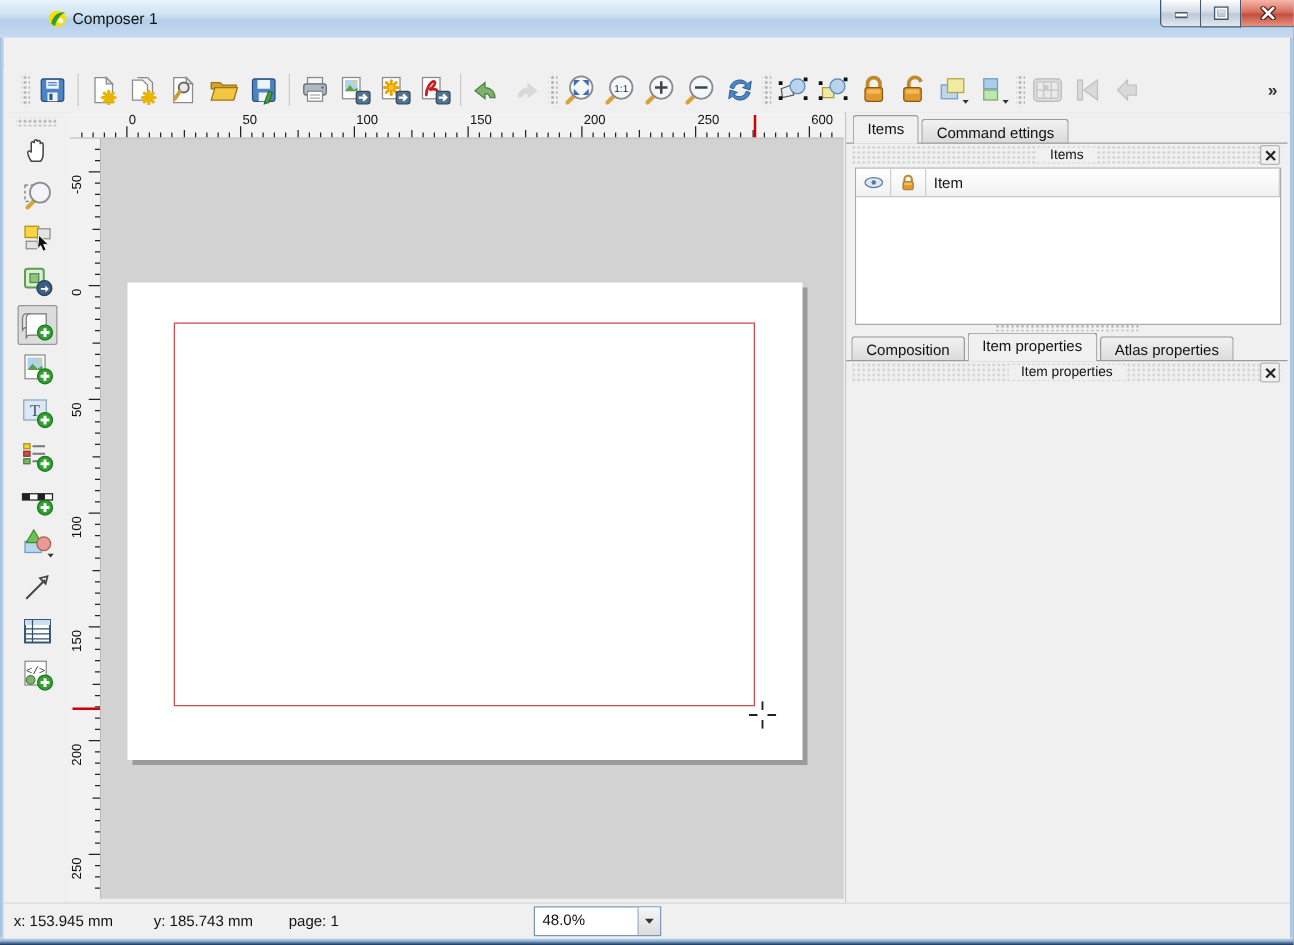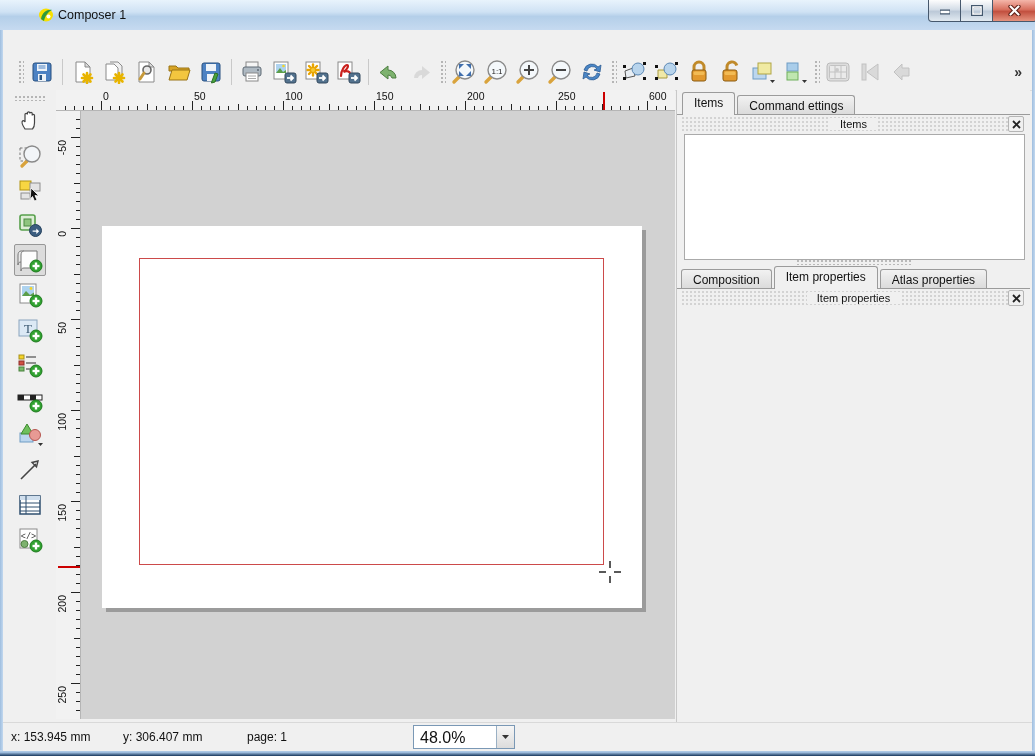--- a/index.html
+++ b/index.html
@@ -71,23 +71,23 @@
   #itemstable{position:absolute;left:7px;top:44px;width:339px;height:124px;background:#fff;border:1px solid #aaa;}
   .thead{display:flex;height:22px;border-bottom:1px solid #b5b5b5;background:linear-gradient(180deg,#ffffff,#f1f1f1);}
   .th{border-right:1px solid #d0d0d0;display:flex;align-items:center;justify-content:center;}
   .th.c1,.th.c2{width:27px;} .th.c3{flex:1;justify-content:flex-start;padding-left:6px;font-size:12px;color:#111;}
   #splitter{position:absolute;left:119px;top:169px;width:115px;height:6px;
      background-image:radial-gradient(circle,#b9b9b9 1px,transparent 1.2px);background-size:4px 4px;}
   
   #statusbar{left:3px;top:722px;width:1029px;height:28px;background:#f0f0f0;border-top:1px solid #d9d9d9;
      display:flex;align-items:center;font-size:12px;color:#111;}
   .sb{margin-left:8px;}
-  #sbx{width:104px;} #sby{width:94px;} #sbpage{width:100px;margin-left:0;text-align:center;}
+  #sbx{width:104px;} #sby{width:94px;} #sbpage{width:100px;margin-left:14px;}
   #zoomcombo{margin-left:96px;display:flex;width:100px;height:22px;border:1px solid #7a98b5;background:#fff;}
-  #zoomval{flex:1;font-size:16px;padding:3px 0 0 6px;}
+  #zoomval{flex:1;font-size:12px;padding:3px 0 0 6px;}
   #zoombtn{width:17px;border-left:1px solid #9ab0c4;background:linear-gradient(180deg,#f6f6f6,#dcdcdc);
      display:flex;align-items:center;justify-content:center;}
   svg{display:block;}
 </style>
 </head>
 <body>
 
 <div id="win">
 
   <div id="titlebar" class="abs">
@@ -684,20 +684,36 @@
       <div class="dockx">
         <svg width="9" height="9">
             <g stroke="#222" stroke-width="1.8">
               <line x1="1" y1="1" x2="8" y2="8"></line>
               <line x1="8" y1="1" x2="1" y2="8"></line>
             </g>
           </svg>
       </div>
     </div>
     <div id="itemstable">
+      <div class="thead">
+        <div class="th c1">
+          <svg width="16" height="10" viewBox="0 0 16 10">
+            <ellipse cx="8" cy="5" rx="7" ry="4" fill="#dfe9f3" stroke="#55789c"></ellipse>
+              <circle cx="8" cy="5" r="1.8" fill="#55789c"></circle>
+          </svg>
+        </div>
+        <div class="th c2">
+          <svg width="13" height="15" viewBox="0 0 22 24">
+            <path d="M6,10 v-3 a5,5 0 0 1 10,0 v3" fill="none" stroke="#c08a2a" stroke-width="3"></path>
+            <rect x="4" y="10" width="14" height="11" rx="2" fill="#e2992f" stroke="#8a5a10"></rect>
+            <rect x="5.5" y="11.5" width="11" height="3.5" rx="1.5" fill="#f2bb55"></rect>
+          </svg>
+        </div>
+        <div class="th c3">Item</div>
+      </div>
       <div style="height:100px;background:#fff;"></div>
     </div>
     <div id="splitter"></div>
     <div class="tabbar" style="left:4px;top:177px;">
       <div class="tab">Composition</div>
       <div class="tab active">Item properties</div>
       <div class="tab">Atlas properties</div>
     </div>
     <div class="tabline" style="top:198px"></div>
     <div class="dockhead" style="top:200px">
@@ -709,21 +725,21 @@
               <line x1="8" y1="1" x2="1" y2="8"></line>
             </g>
           </svg>
       </div>
     </div>
     <div style="position:absolute;top:218px;left:0;width:353px;height:414px;background:#f0f0f0;"></div>
   </div>
 
   <div id="statusbar" class="abs">
     <span class="sb" id="sbx">x: 153.945 mm</span>
-    <span class="sb" id="sby">y: 306.407 mm</span>
+    <span class="sb" id="sby">y: 185.743 mm</span>
     <span class="sb" id="sbpage">page: 1</span>
     <div id="zoomcombo">
       <span id="zoomval">48.0%</span>
       <div id="zoombtn">
         <svg width="9" height="6">
             <path d="M1,1 l3.5,4 3.5,-4 z" fill="#333"></path>
           </svg>
       </div>
     </div>
   </div>

